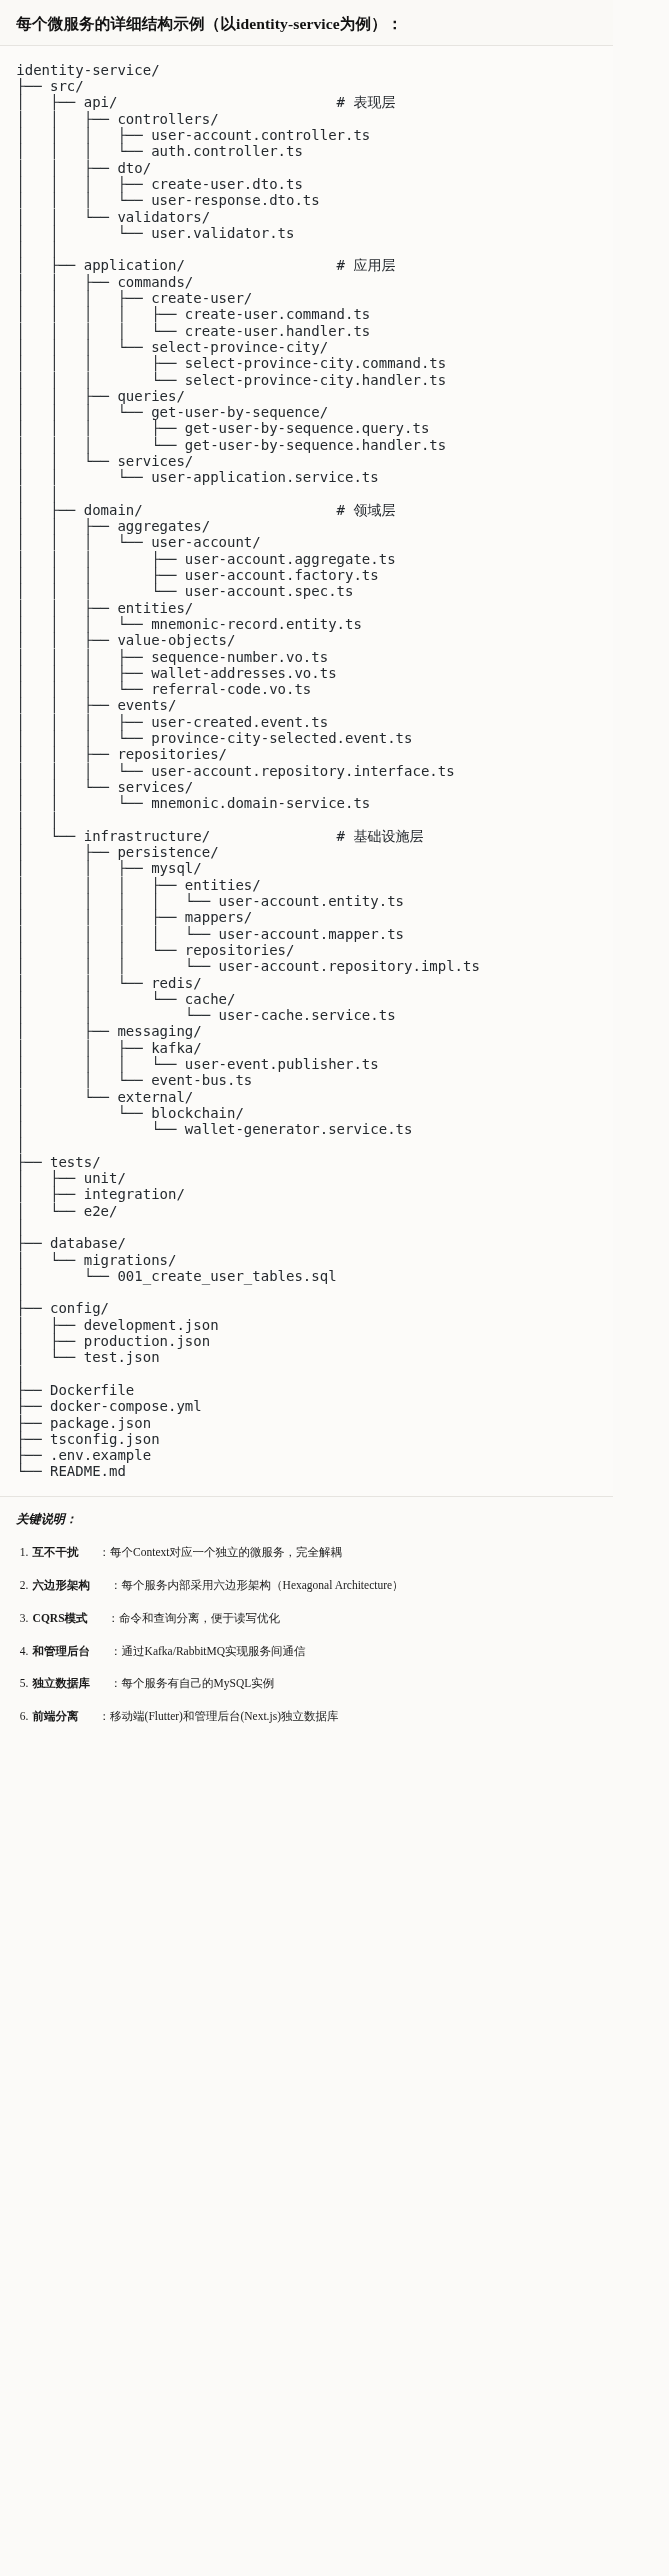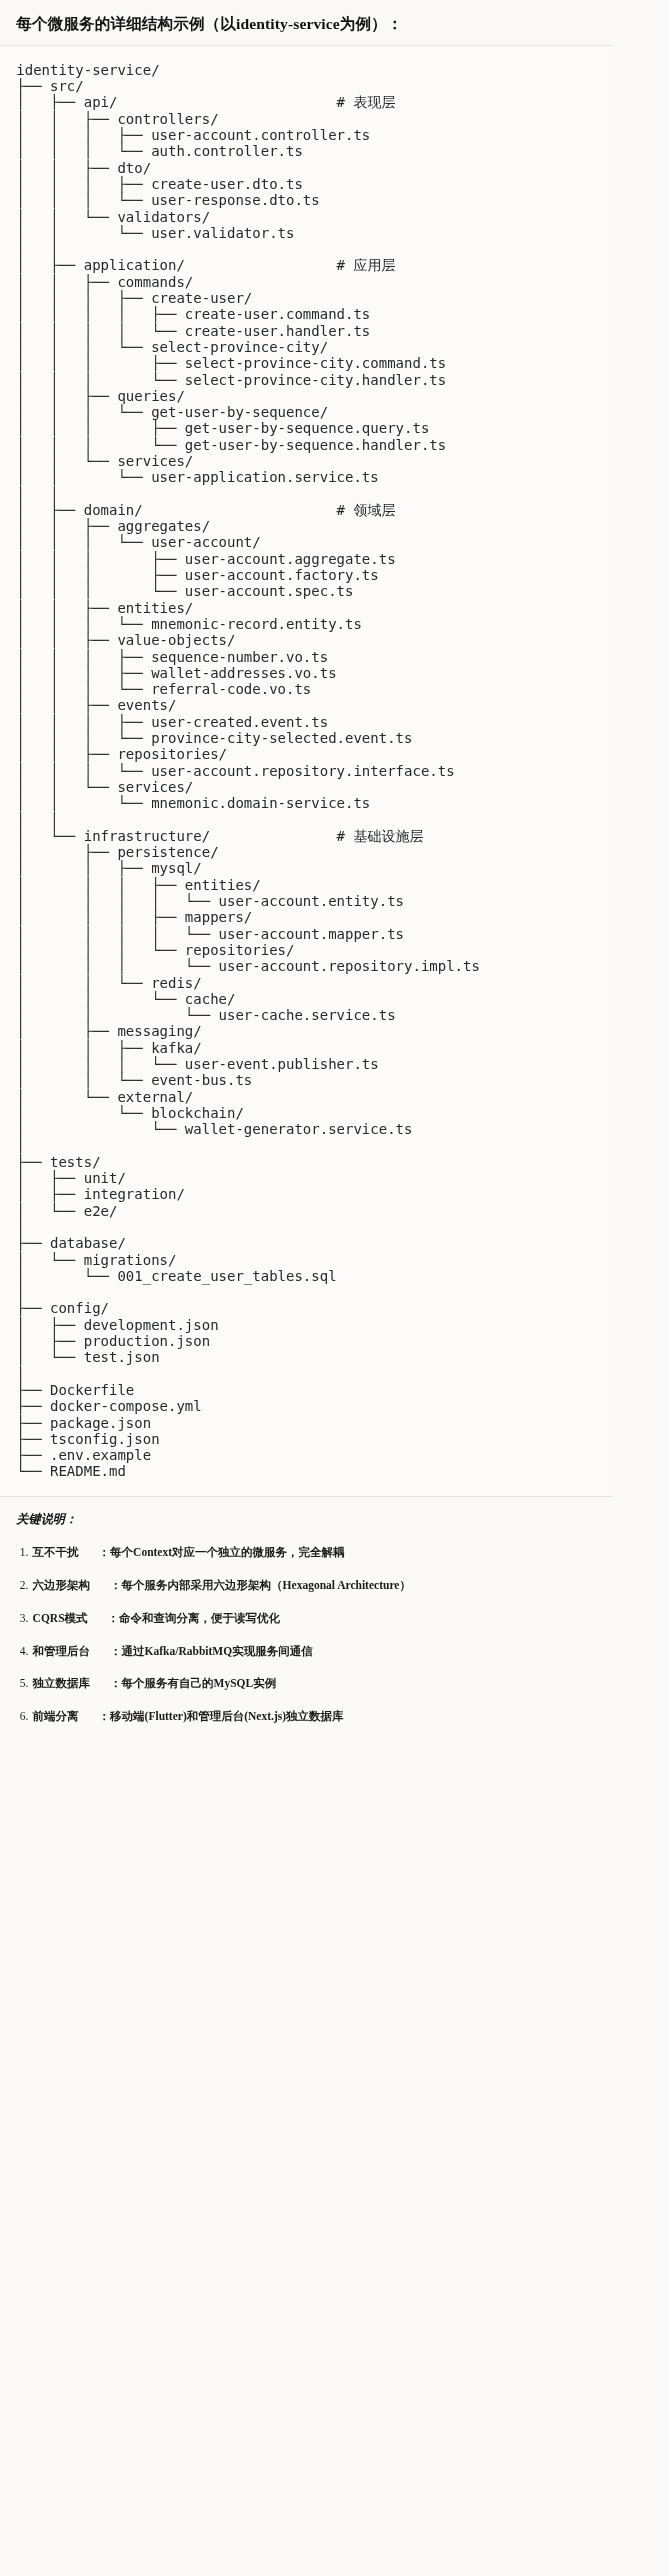--- a/index.html
+++ b/index.html
@@ -80,21 +80,21 @@
     margin: 0 0 15.6px 0;
     padding-left: 1.3px;
     color: #1a1a1a;
   }
   ol.note-list > li::marker {
     font-weight: normal;
   }
   .note-term {
     font-weight: bold;
   }
-  .note-body { font-weight: bold; padding-left: 20px; }
+  .note-body { font-weight: normal; padding-left: 20px; }
 
   .closing {
     box-sizing: border-box;
     padding: 3.8px 16.3px 12.5px 16.3px;
     font-size: 10.8px;
     line-height: 1.55;
     color: #1a1a1a;
     background: #fbfaf8;
   }
 </style>

